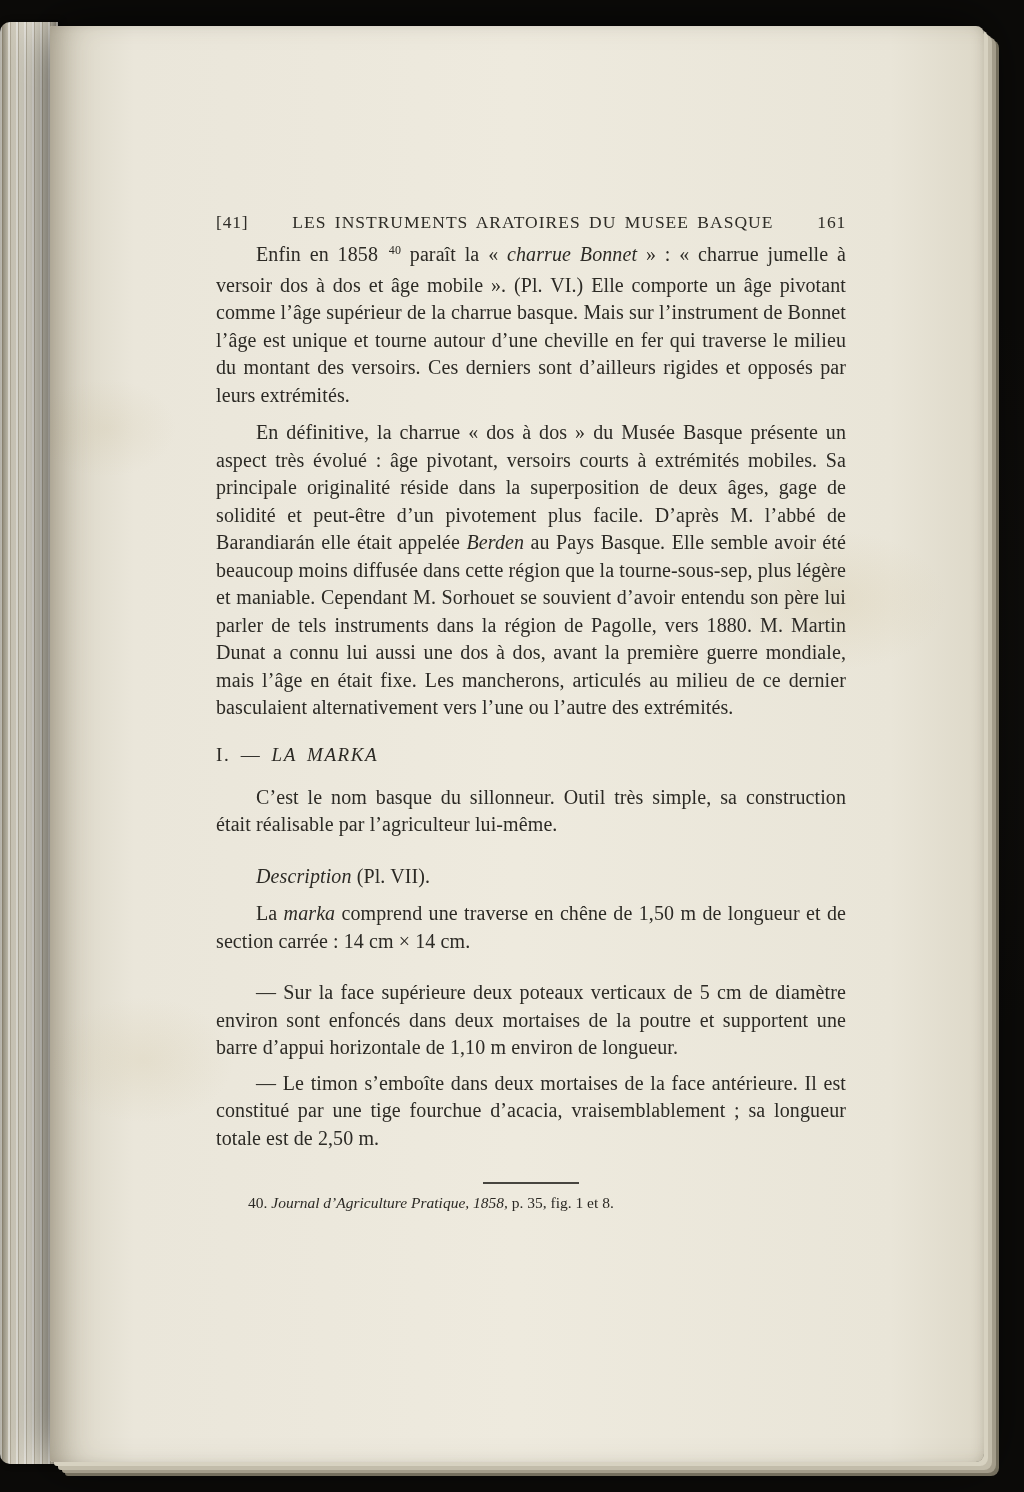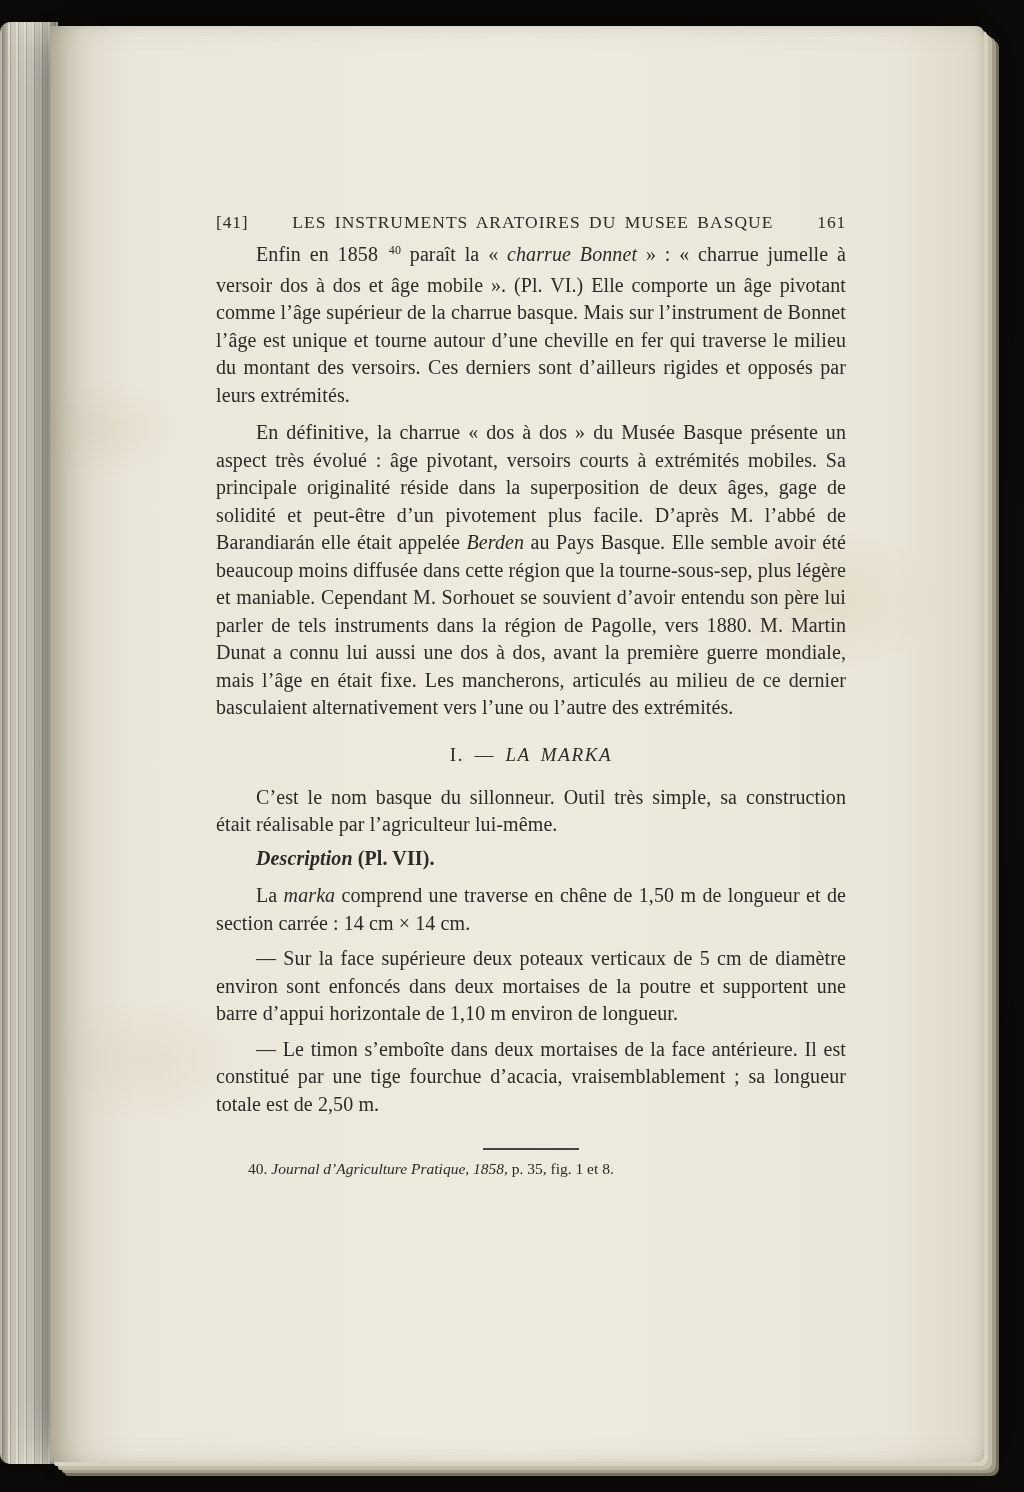--- a/index.html
+++ b/index.html
@@ -89,26 +89,25 @@
     word-spacing: 6px;
     text-align: center;
     color: #26241f;
   }
   .subsection-title {
     margin: 22px 0 0 0;
     font-weight: 400;
     font-size: 19px;
     letter-spacing: 1.6px;
     word-spacing: 4px;
-    text-align: center;
   }
   .b0 { margin-top: 18px; }
-  .b1 { margin-top: 6px; font-weight: bold; }
+  .b1 { margin-top: 24px; }
   .b2 { margin-top: 10px; }
-  .b3 { margin-top: 8px; }
+  .b3 { margin-top: 24px; }
   .b4 { margin-top: 8px; }
   .footnote-rule {
     margin-top: 30px;
     width: 96px;
     border: 0;
     border-top: 2px solid #47453f;
   }
   .footnote {
     margin: 7px 0 0 0;
     font-size: 15.5px;

